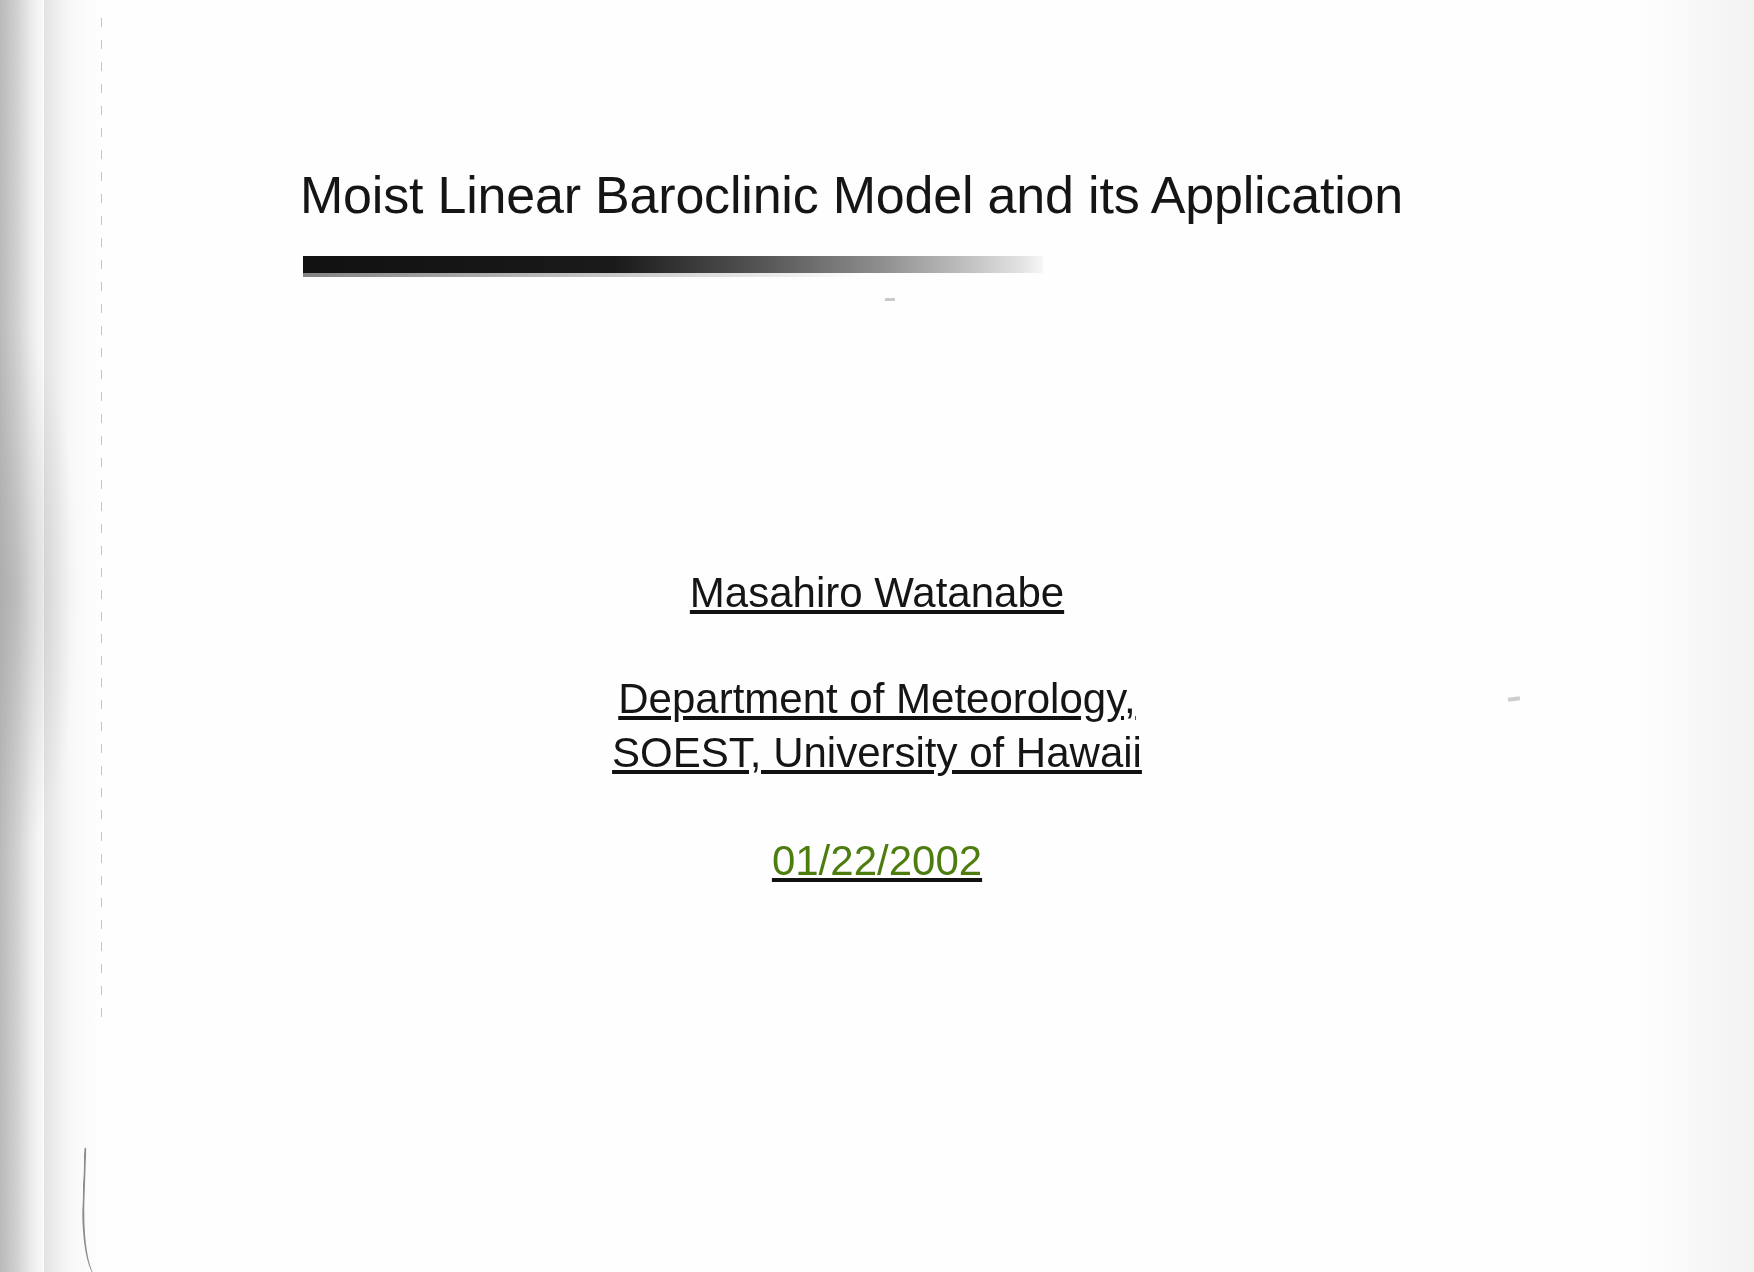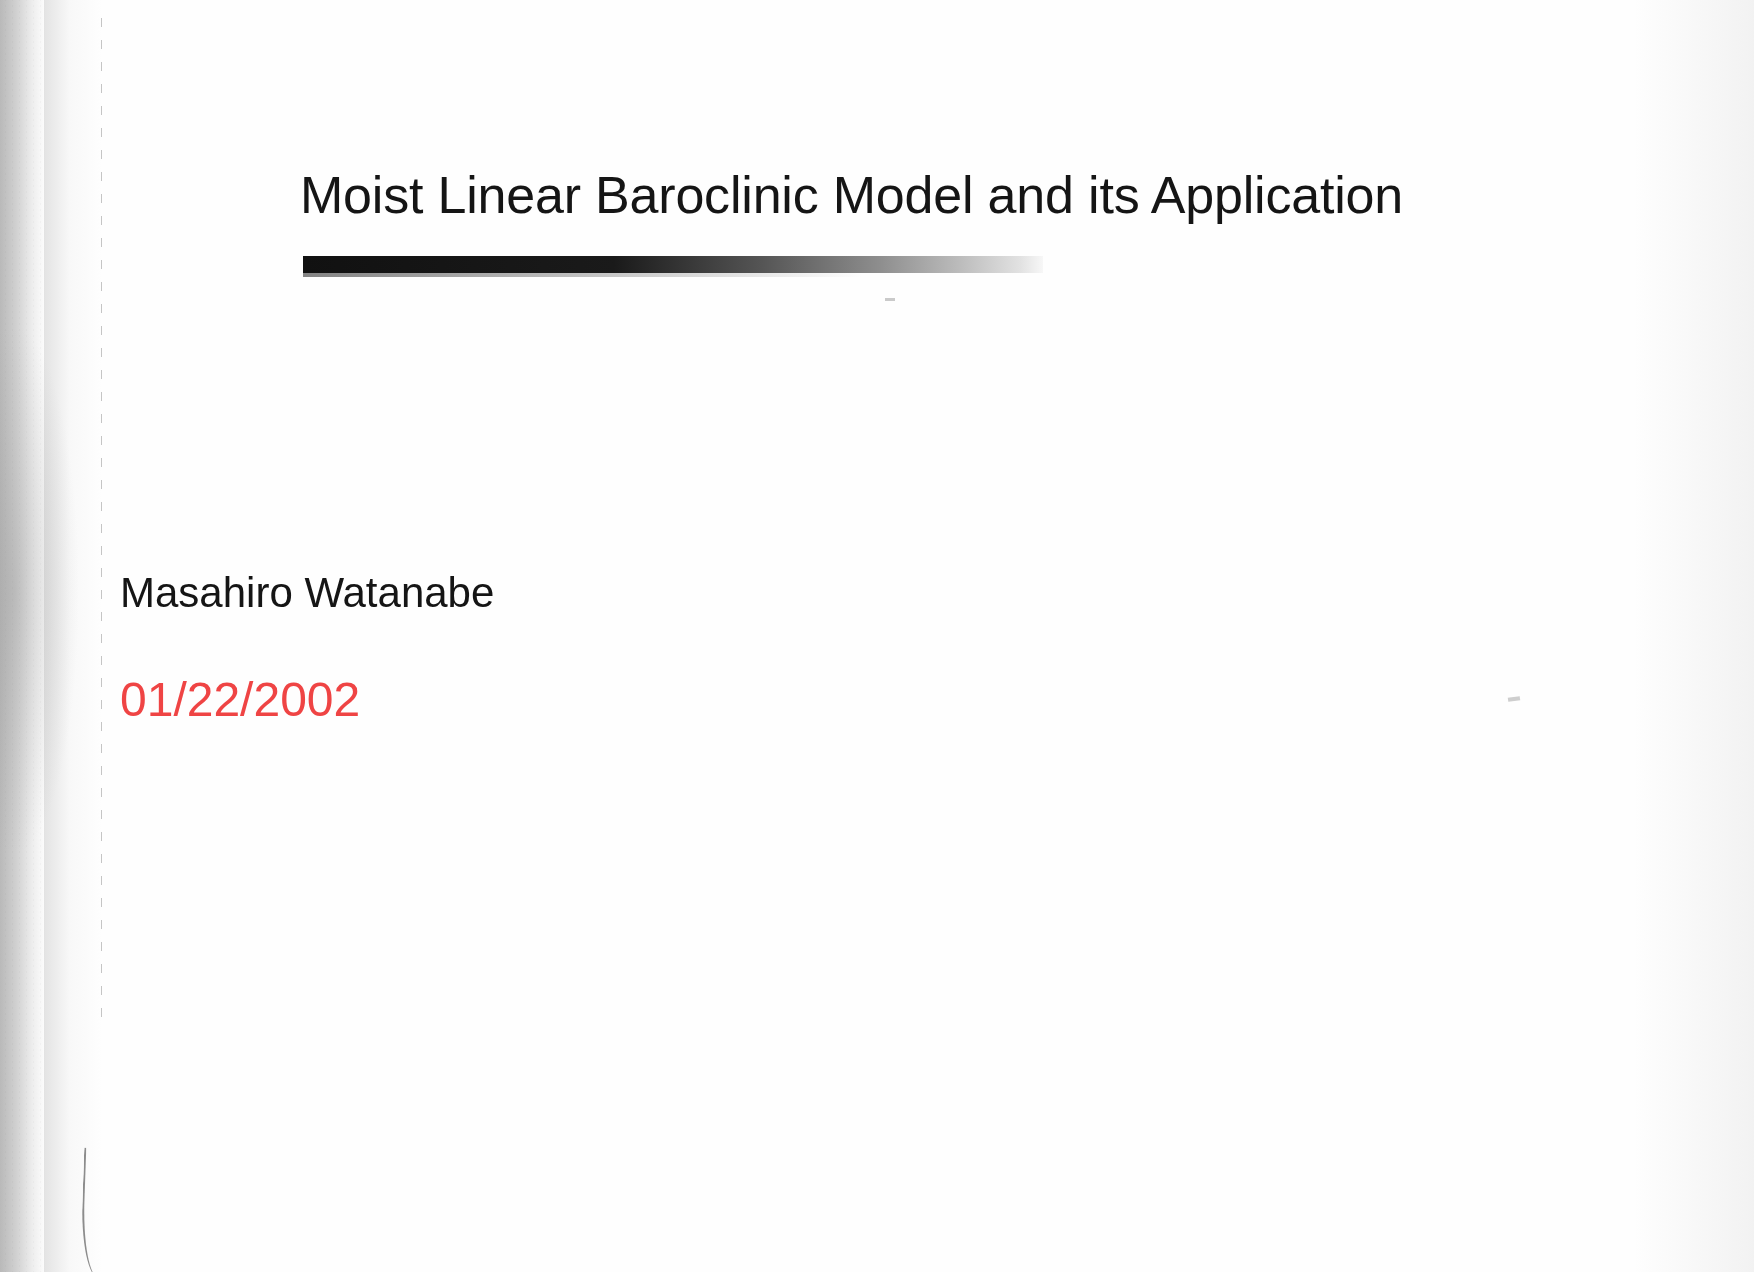--- a/index.html
+++ b/index.html
@@ -154,39 +154,40 @@
     width: 560px;
     height: 4px;
     background: linear-gradient(to right, rgba(30,30,30,.55), rgba(255,255,255,0));
   }
 
   .byline-block {
     position: absolute;
     left: 0;
     top: 570px;
     width: 1754px;
-    padding-left: 120px; 
+    text-align: center;
     box-sizing: border-box;
+    text-decoration: underline;
   }
   .author {
     font-size: 42px;
     line-height: 1.1;
     color: #151515;
   }
   .affiliation {
     margin-top: 56px;
     font-size: 42px;
     line-height: 1.28;
     color: #151515;
   }
   .date {
     margin-top: 58px;
-    font-size: 48px;
+    font-size: 42px;
     line-height: 1.1;
-    color: #ef4444;
+    color: #4d7c0f;
   }
 </style>
 </head>
 <body>
 
 <div class="scan-page">
   <div class="scan-gutter"></div>
   <div class="scan-gutter-speckle"></div>
   <div class="scan-fold"></div>
   <div class="scan-crease"></div>
@@ -199,17 +200,21 @@
 
 <div class="slide">
 
   <div class="slide-title">Moist Linear Baroclinic Model and its Application</div>
 
   <div class="title-rule"></div>
 
   <div class="byline-block">
     <div class="author">Masahiro Watanabe</div>
 
+    <div class="affiliation">
+      <div>Department of Meteorology,</div>
+      <div>SOEST, University of Hawaii</div>
+    </div>
 
     <div class="date">01/22/2002</div>
   </div>
 
 </div>
 
 </body></html>

